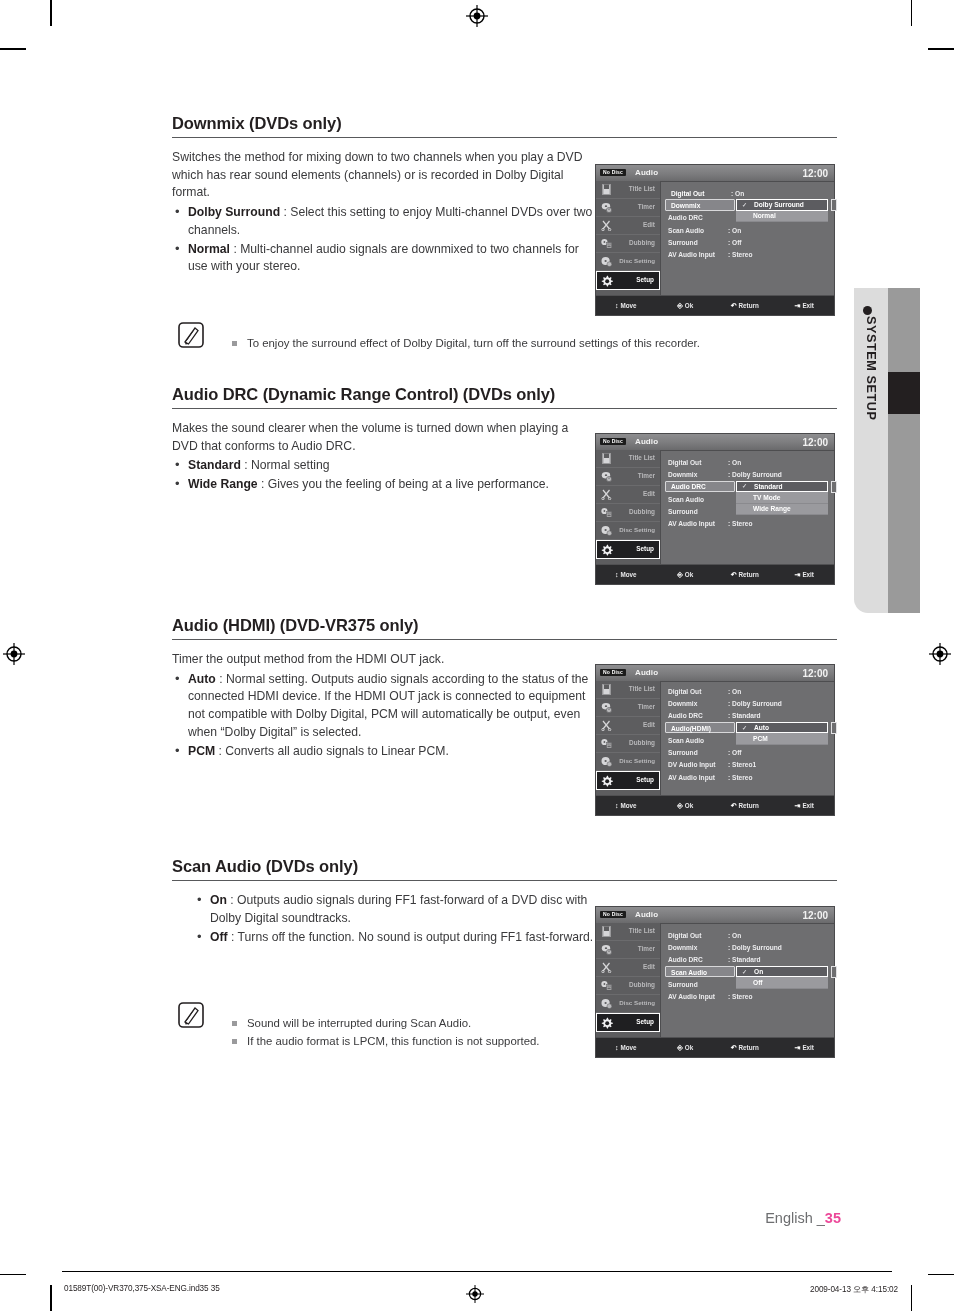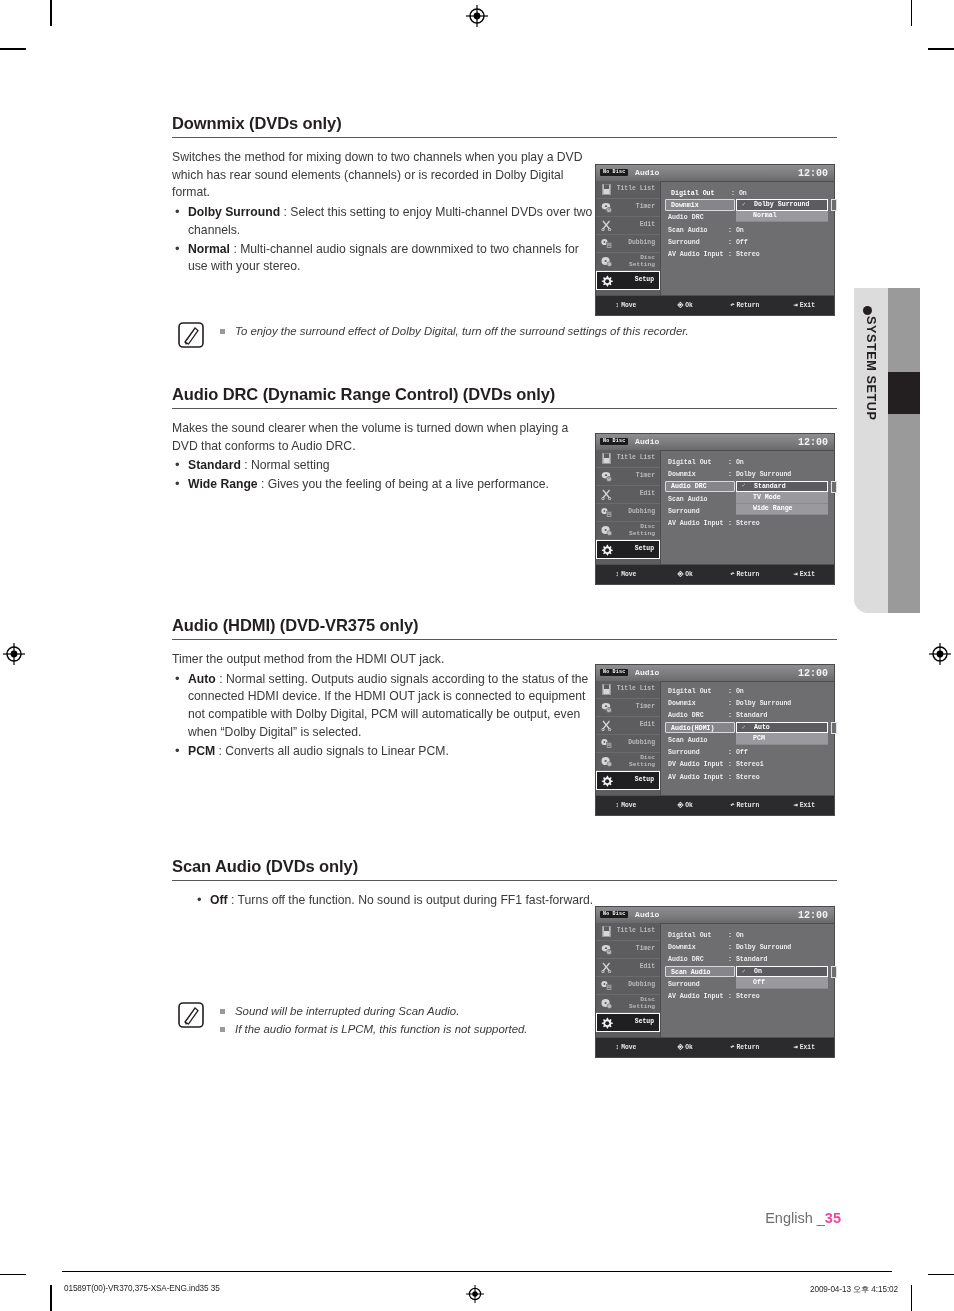--- a/index.html
+++ b/index.html
@@ -33,37 +33,37 @@
   }
   ul.bullets li:before{
     content:"\2022";position:absolute;left:3px;top:-1px;font-size:13px;color:#3a3a3c;
   }
   ul.bullets li b{font-weight:bold;color:#231f20;}
   ul.bullets.indent{margin-left:22px;}
 
   
   .note{position:relative;padding-left:48px;min-height:30px;}
   .note-icon{position:absolute;left:6px;top:0px;width:26px;height:26px;}
-  .note ul{margin:0;padding:0;list-style:none;font-style:italic;}
+  .note ul{margin:12px;padding:0;list-style:none;}
   .note ul li{
     position:relative;padding-left:15px;font-size:11.4px;line-height:1.6;color:#3a3a3c;
   }
   .note ul li:before{
     content:"";position:absolute;left:0;top:7px;width:5px;height:5px;background:#9a9a9c;
   }
 
   
   .section{position:relative;}
 
   
   .osd{
     position:absolute;width:240px;height:152px;
     background:#6e6e70;border:1px solid #4a4a4c;
     font-size:6.4px;color:#fff;box-sizing:border-box;
-    font-family:Liberation Mono, monospace;
+    font-family:Liberation Sans, sans-serif;
   }
   .osd-head{
     position:relative;height:16px;
     background:linear-gradient(to bottom,#8e8e90 0%,#7c7c7e 55%,#6a6a6c 100%);
     border-bottom:1px solid #4d4d4f;
   }
   .nodisc{
     position:absolute;left:4px;top:3.5px;background:#1c1c1c;color:#fff;
     font-size:5px;font-weight:bold;padding:1px 3px;border-radius:1px;
     letter-spacing:0.2px;line-height:1;
@@ -667,20 +667,21 @@
           <span class="fic">⇥</span>
           <span>Exit</span>
         </span>
     </div>
   </div>
 
   <div class="section" style="position:absolute;left:172px;top:857px;width:665px;">
     <h2 class="section-title">Scan Audio (DVDs only)</h2>
     <div class="rule"></div>
     <ul class="bullets indent" style="margin-top:8px;">
+      <li><b>On</b><span> : Outputs audio signals during FF1 fast-forward of a DVD disc with Dolby Digital soundtracks.</span></li>
       <li><b>Off</b><span> : Turns off the function. No sound is output during FF1 fast-forward.</span></li>
     </ul>
   </div>
 
   <div class="note" style="position:absolute;left:172px;top:1002px;width:600px;">
     <div class="note-icon">
       <svg width="26" height="26" viewBox="0 0 26 26">
           <rect x="1" y="1" width="24" height="24" rx="4" fill="#fff" stroke="#231f20" stroke-width="1.6"></rect>
           <path d="M7 20 L17 6 L20 8.5 L10.5 22 Z" fill="none" stroke="#231f20" stroke-width="1.3"></path>
           <path d="M7 20 L10.5 22 L7.5 22.5 Z" fill="#231f20"></path>

